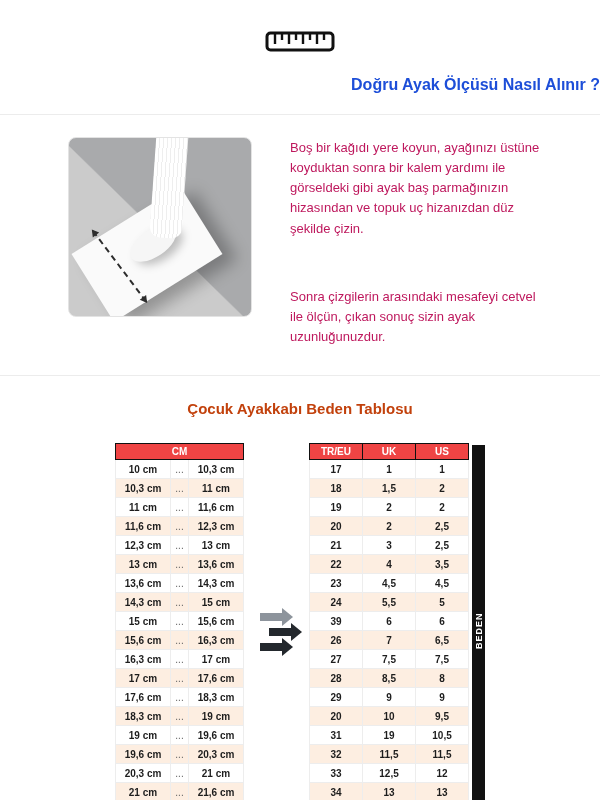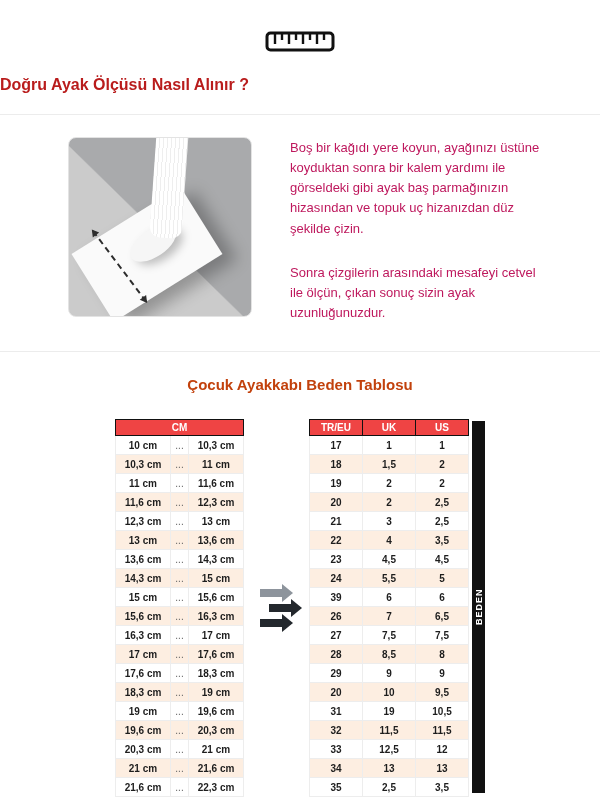--- a/index.html
+++ b/index.html
@@ -6,21 +6,21 @@
   html, body { background: #fff; }
   body {
     width: 600px; min-height: 800px; margin: 0 auto;
     font-family: "Liberation Sans", sans-serif; color: #222;
   }
   .page { width: 600px; min-height: 800px; background: #fff; overflow: hidden; }
 
   
   .ruler-wrap { display: flex; justify-content: center; padding-top: 26px; }
   .page-title {
-    text-align: left; font-size: 16px; font-weight: bold; color: #b91c1c;
+    text-align: right; font-size: 16px; font-weight: bold; color: #1d4ed8;
     margin: 20px 0 20px;
   }
   .divider { border: 0; border-top: 1px solid #ececec; }
 
   
   .howto { display: flex; padding: 22px 60px 28px 68px; gap: 38px; }
   .photo-card {
     width: 184px; height: 180px; flex-shrink: 0;
     border: 1px solid #e3e3e3; border-radius: 8px; overflow: hidden;
     position: relative;
@@ -48,21 +48,21 @@
     transform-origin: left center; transform: rotate(53deg);
   }
   .measure-arrow::before, .measure-arrow::after {
     content: ""; position: absolute; top: -5px;
     border-top: 4px solid transparent; border-bottom: 4px solid transparent;
   }
   .measure-arrow::before { left: -2px; border-right: 7px solid #2d2d2d; }
   .measure-arrow::after  { right: -2px; border-left: 7px solid #2d2d2d; }
 
   .howto-texts { width: 250px; font-size: 13px; line-height: 1.55; color: #be185d; padding-top: 1px; }
-  .howto-texts p + p { margin-top: 24px; }
+  .howto-texts p + p { margin-top: 48px; }
 
   
   .size-section { padding-top: 24px; padding-bottom: 24px; }
   .size-title { text-align: center; font-size: 15px; font-weight: bold; color: #c2410c; margin-bottom: 26px; }
 
   .tables { display: flex; justify-content: center; align-items: flex-start; }
   table { border-collapse: collapse; font-size: 10px; font-weight: bold; color: #1d1d1d; }
   th, td { border: 1px solid #ededed; text-align: center; height: 19px; padding: 0 3px; }
   thead th { background: #ef4444; color: #fff; border-color: #111; height: 16px; font-size: 10px; }
   tbody tr:nth-child(even) { background: #fdeee1; }

